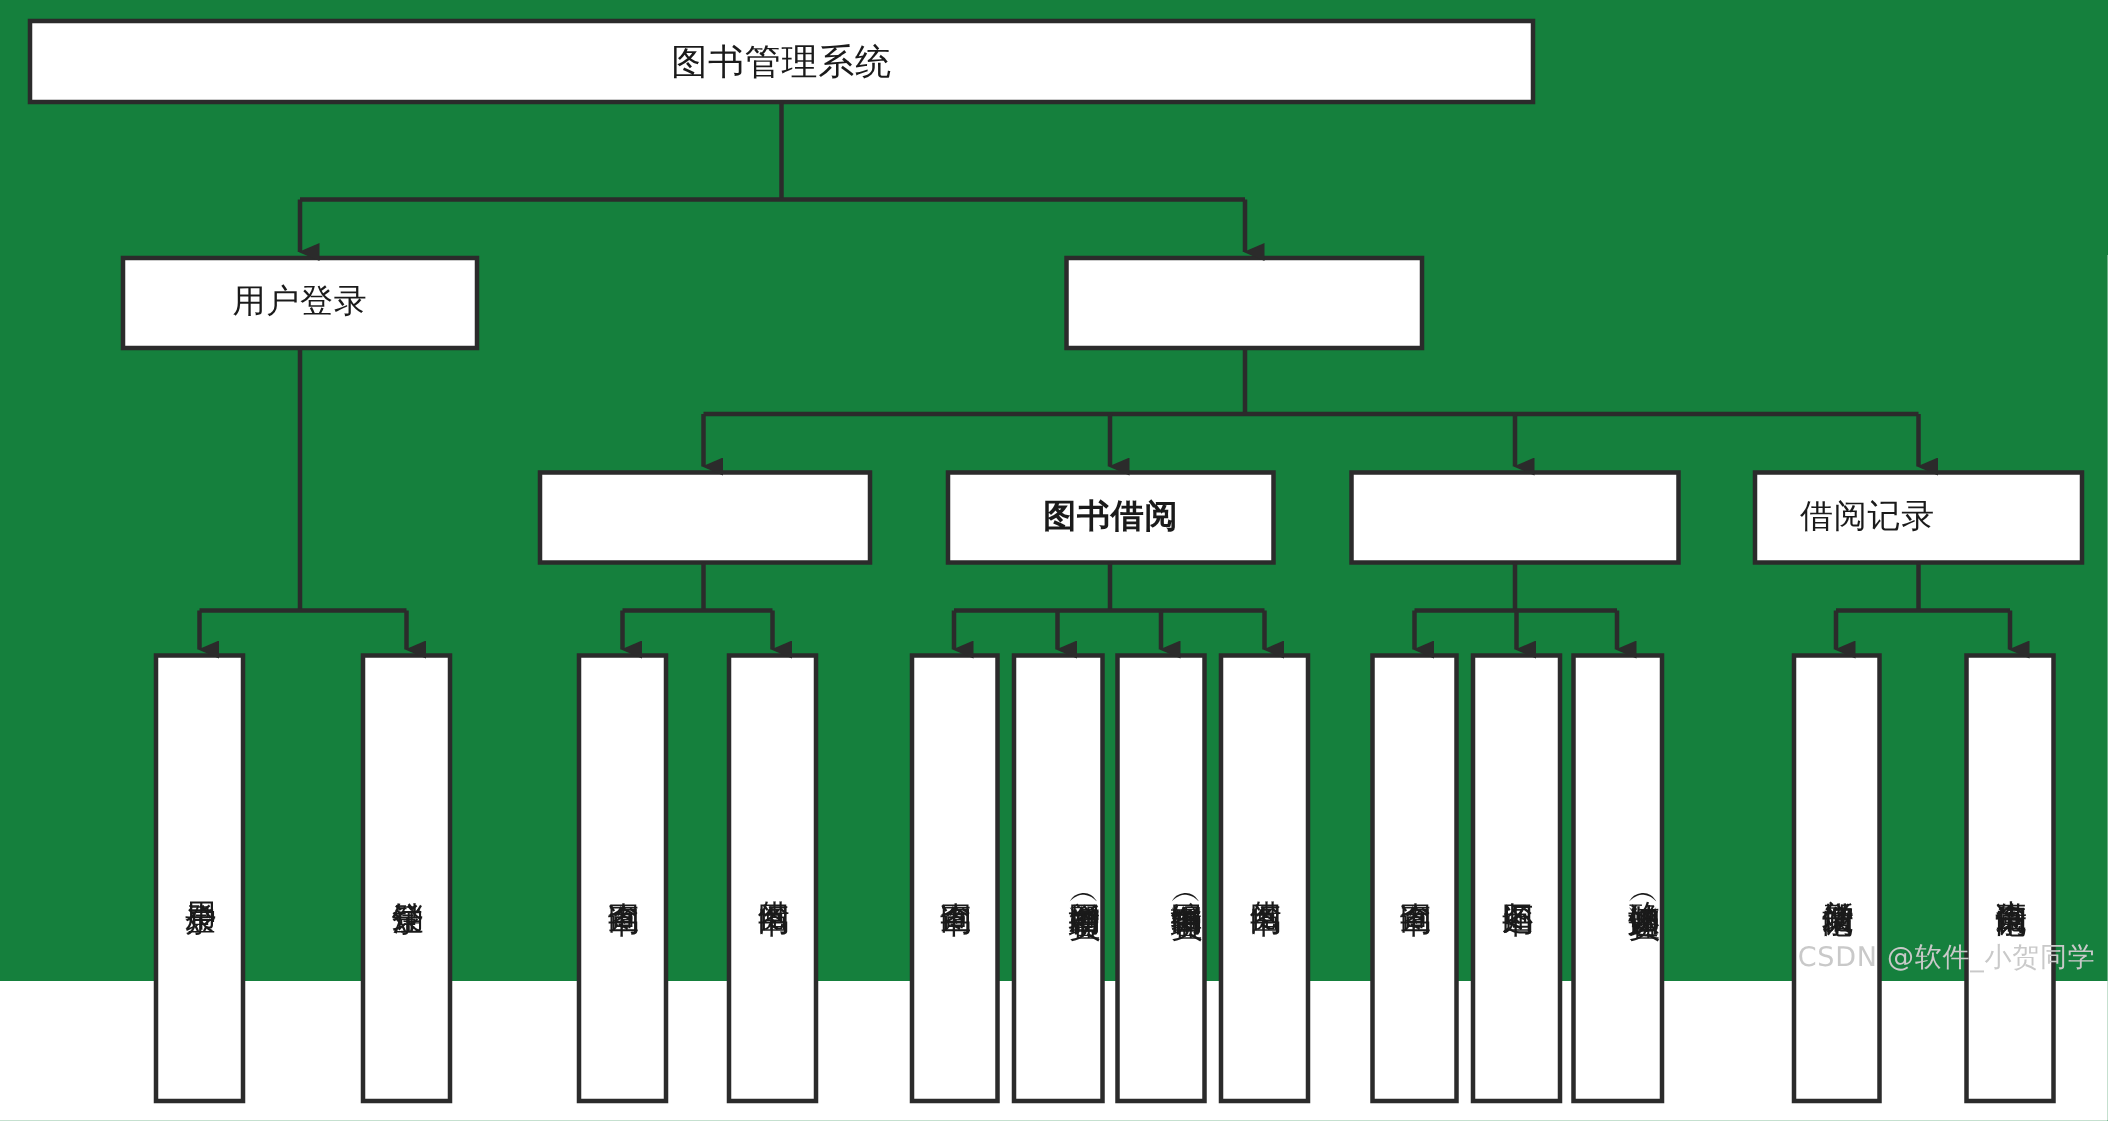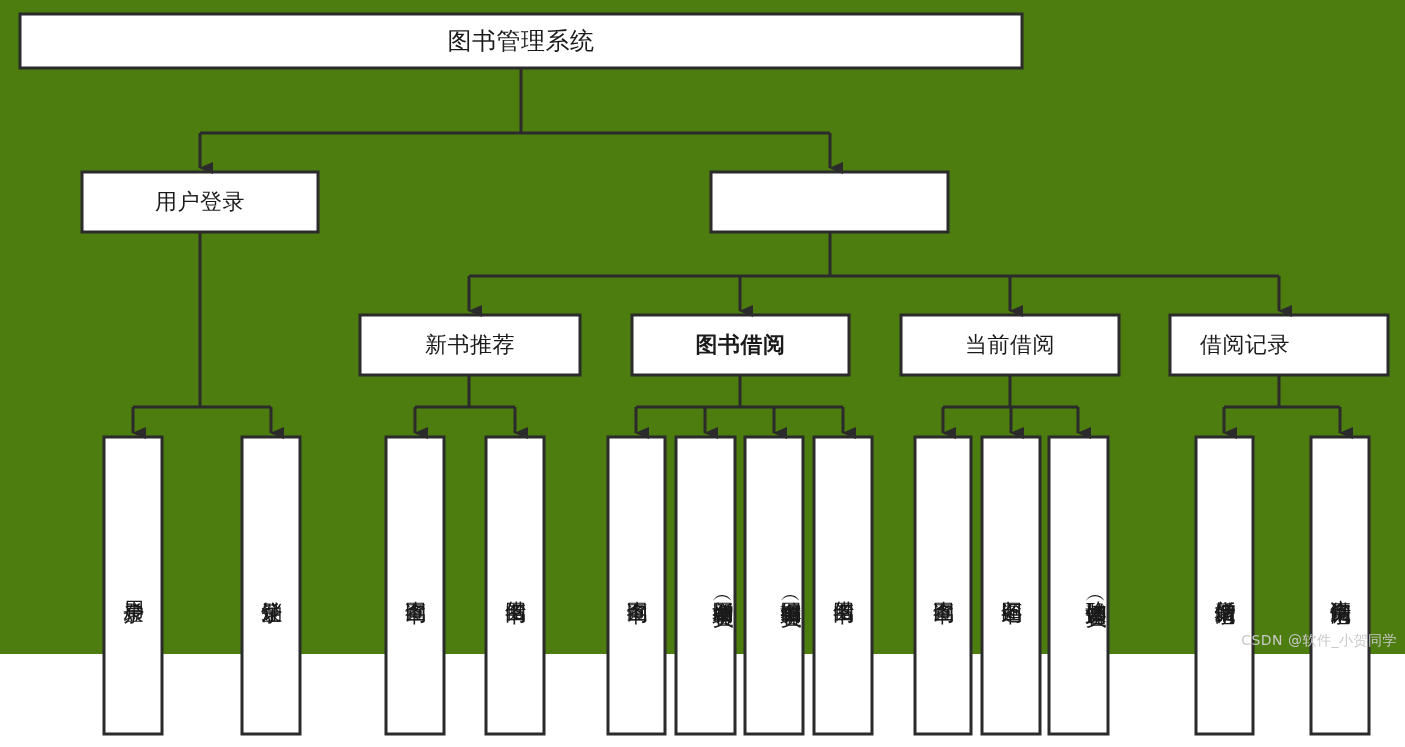--- a/index.html
+++ b/index.html
@@ -10,21 +10,21 @@
   body {
     width: 1405px;
     height: 747px;
     font-family: "DejaVu Sans", "Liberation Sans", sans-serif;
     overflow: hidden;
   }
   #diagram-root {
     position: relative;
     width: 1405px;
     height: 654px;
-    background: #4d7c0f;
+    background: #15803d;
   }
   svg.diagram-canvas {
     position: absolute;
     top: 0; left: 0;
     width: 1405px;
     height: 747px;
     display: block;
   }
   .node-box {
     fill: #ffffff;
@@ -67,21 +67,21 @@
     pointer-events: none;
   }
   .node-label-v.centered {
     align-items: center;
   }
   .watermark {
     position: absolute;
     right: 8px;
     bottom: 4px;
     color: #c9c9c9;
-    font-size: 14px;
+    font-size: 18px;
     letter-spacing: 0.5px;
     white-space: nowrap;
     pointer-events: none;
   }
 </style>
 </head>
 <body>
 
 <div id="diagram-root">
 
@@ -158,23 +158,21 @@
     <path class="connector" d="M 1279 375 L 1279 407"></path>
     <path class="connector" d="M 1224 407 L 1340 407"></path>
     <path class="connector" d="M 1224 407 L 1224 433" marker-end="url(#arrow)"></path>
     <path class="connector" d="M 1340 407 L 1340 433" marker-end="url(#arrow)"></path>
   </svg>
 
   <div class="node-label-h" style="left:20px; top:14px; width:1002px; height:54px; font-size:24px;">图书管理系统</div>
 
   <div class="node-label-h" style="left:82px; top:172px; width:236px; height:60px;">用户登录</div>
 
-  <div class="node-label-h" style="left:360px; top:315px; width:220px; height:60px;">新书推荐</div>
   <div class="node-label-h" style="left:632px; top:315px; width:217px; height:60px;font-weight:bold;">图书借阅</div>
-  <div class="node-label-h" style="left:901px; top:315px; width:218px; height:60px;">当前借阅</div>
   <div class="node-label-h" style="left:1110px; top:315px; width:218px; height:60px;padding-left:26px;">借阅记录</div>
 
   <div class="node-label-v centered" style="left:104px; top:437px; width:58px; height:297px;">用户登录</div>
   <div class="node-label-v centered" style="left:242px; top:437px; width:58px; height:297px;">注销登录</div>
 
   <div class="node-label-v centered" style="left:386px; top:437px; width:58px; height:297px;">查询图书</div>
   <div class="node-label-v centered" style="left:486px; top:437px; width:58px; height:297px;">借阅图书</div>
 
   <div class="node-label-v centered" style="left:608px; top:437px; width:57px; height:297px;">查询图书</div>
   <div class="node-label-v" style="left:676px; top:442px; width:59px; height:292px;">新增图书（管理员）</div>

